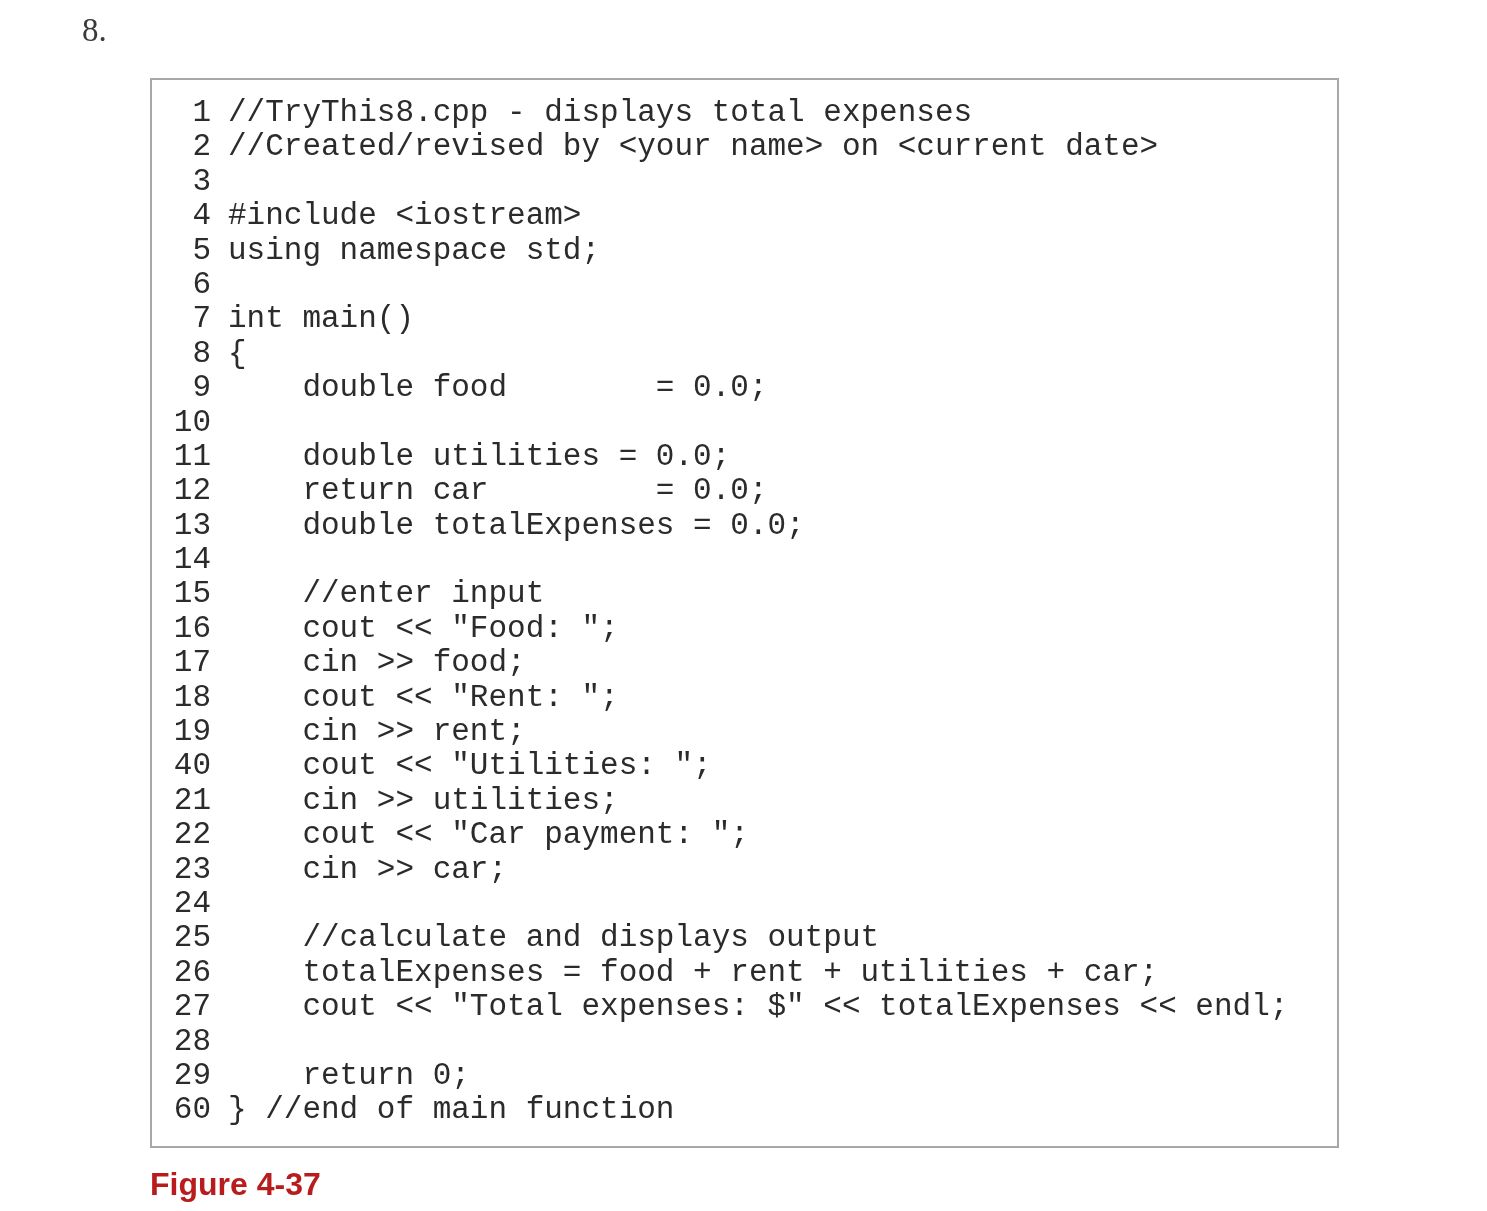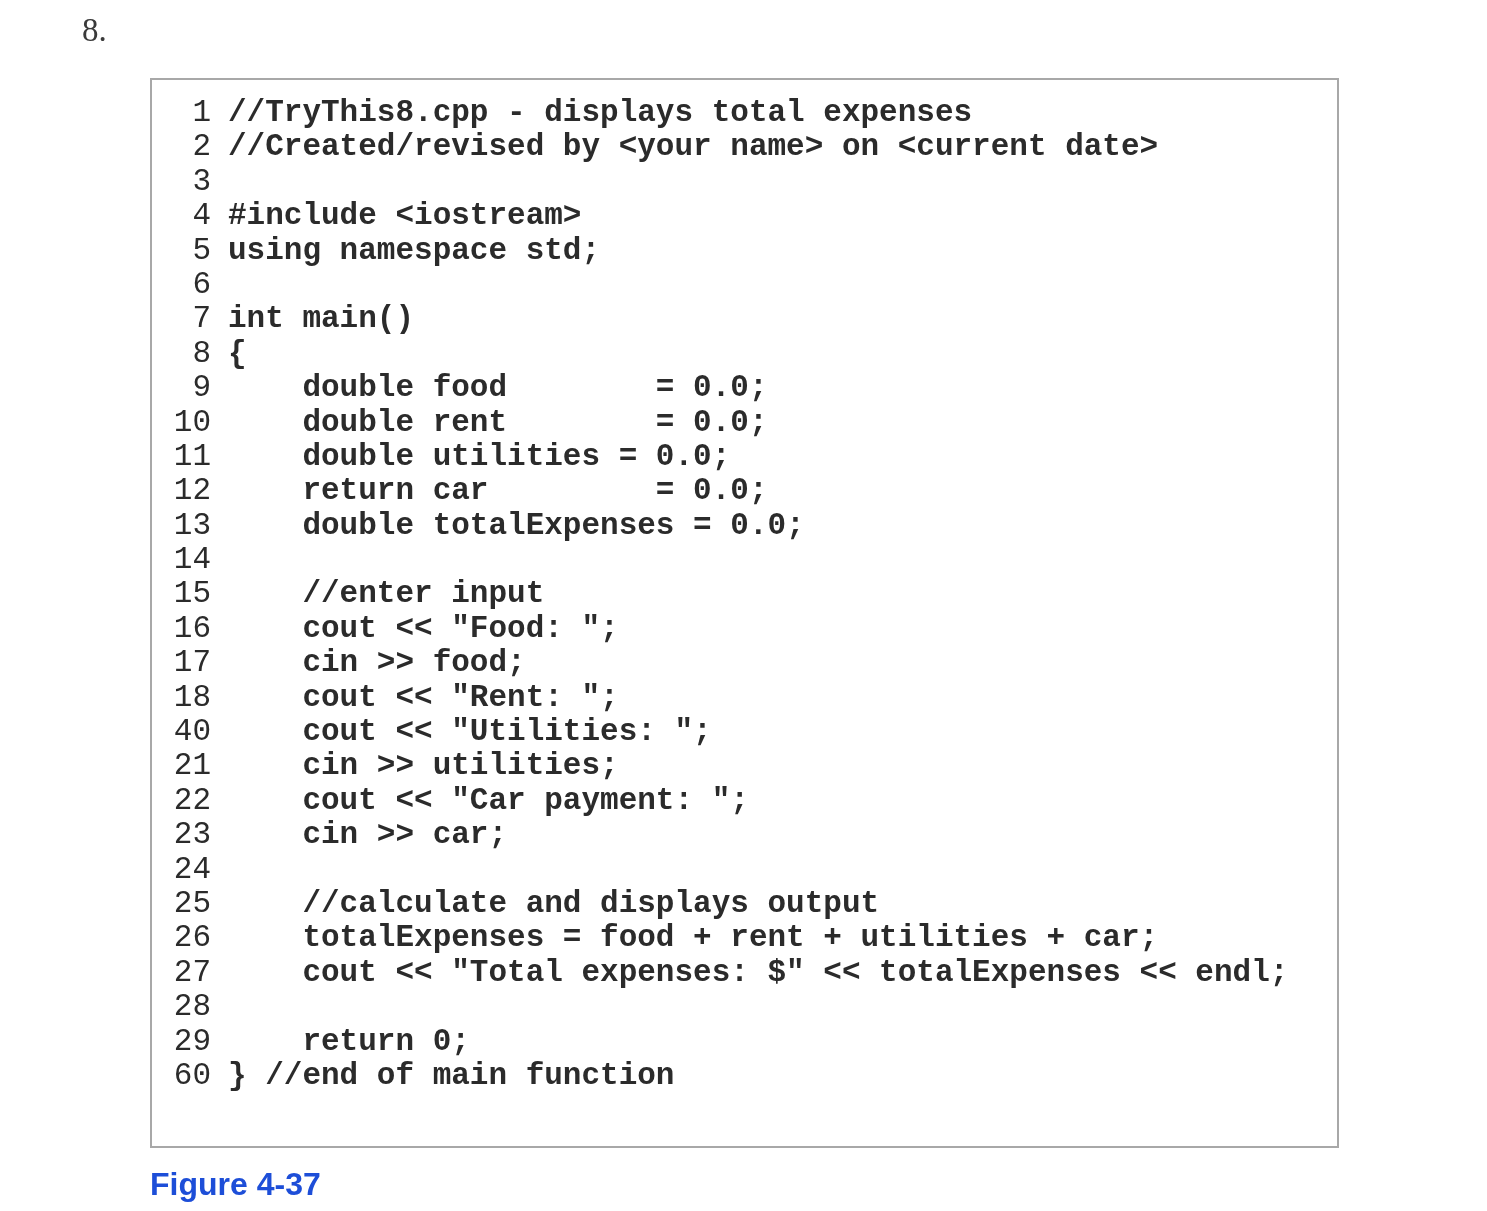--- a/index.html
+++ b/index.html
@@ -57,30 +57,29 @@
     .line-num {
       display: inline-block;
       width: 39px;
       text-align: right;
       padding-right: 17px;
       color: #2b2b2b;
     }
     .line-text {
       display: inline-block;
       white-space: pre;
-      font-weight: bold;
     }
     .caption {
       position: absolute;
       left: 150px;
       top: 1166px;
       font-family: "Liberation Sans", "DejaVu Sans", sans-serif;
       font-weight: bold;
       font-size: 32px;
-      color: #1d4ed8;
+      color: #b91c1c;
       letter-spacing: 0px;
     }
   </style>
 </head>
 <body>
 
 <div class="exercise">
   <span class="num">8.</span>
 </div>
 
@@ -88,29 +87,30 @@
   <div class="code" id="code">
       <div class="code-line"><span class="line-num">1</span><span class="line-text">//TryThis8.cpp - displays total expenses</span></div>
       <div class="code-line"><span class="line-num">2</span><span class="line-text">//Created/revised by &lt;your name&gt; on &lt;current date&gt;</span></div>
       <div class="code-line"><span class="line-num">3</span><span class="line-text"></span></div>
       <div class="code-line"><span class="line-num">4</span><span class="line-text">#include &lt;iostream&gt;</span></div>
       <div class="code-line"><span class="line-num">5</span><span class="line-text">using namespace std;</span></div>
       <div class="code-line"><span class="line-num">6</span><span class="line-text"></span></div>
       <div class="code-line"><span class="line-num">7</span><span class="line-text">int main()</span></div>
       <div class="code-line"><span class="line-num">8</span><span class="line-text">{</span></div>
       <div class="code-line"><span class="line-num">9</span><span class="line-text">    double food        = 0.0;</span></div>
-      <div class="code-line"><span class="line-num">10</span><span class="line-text">    double rent        = 0.0;</span></div>
+      <div class="code-line"><span class="line-num">10</span></div>
       <div class="code-line"><span class="line-num">11</span><span class="line-text">    double utilities = 0.0;</span></div>
       <div class="code-line"><span class="line-num">12</span><span class="line-text">    return car         = 0.0;</span></div>
       <div class="code-line"><span class="line-num">13</span><span class="line-text">    double totalExpenses = 0.0;</span></div>
       <div class="code-line"><span class="line-num">14</span><span class="line-text"></span></div>
       <div class="code-line"><span class="line-num">15</span><span class="line-text">    //enter input</span></div>
       <div class="code-line"><span class="line-num">16</span><span class="line-text">    cout &lt;&lt; "Food: ";</span></div>
       <div class="code-line"><span class="line-num">17</span><span class="line-text">    cin &gt;&gt; food;</span></div>
       <div class="code-line"><span class="line-num">18</span><span class="line-text">    cout &lt;&lt; "Rent: ";</span></div>
+      <div class="code-line"><span class="line-num">19</span><span class="line-text">    cin &gt;&gt; rent;</span></div>
       <div class="code-line"><span class="line-num">40</span><span class="line-text">    cout &lt;&lt; "Utilities: ";</span></div>
       <div class="code-line"><span class="line-num">21</span><span class="line-text">    cin &gt;&gt; utilities;</span></div>
       <div class="code-line"><span class="line-num">22</span><span class="line-text">    cout &lt;&lt; "Car payment: ";</span></div>
       <div class="code-line"><span class="line-num">23</span><span class="line-text">    cin &gt;&gt; car;</span></div>
       <div class="code-line"><span class="line-num">24</span><span class="line-text"></span></div>
       <div class="code-line"><span class="line-num">25</span><span class="line-text">    //calculate and displays output</span></div>
       <div class="code-line"><span class="line-num">26</span><span class="line-text">    totalExpenses = food + rent + utilities + car;</span></div>
       <div class="code-line"><span class="line-num">27</span><span class="line-text">    cout &lt;&lt; "Total expenses: $" &lt;&lt; totalExpenses &lt;&lt; endl;</span></div>
       <div class="code-line"><span class="line-num">28</span><span class="line-text"></span></div>
       <div class="code-line"><span class="line-num">29</span><span class="line-text">    return 0;</span></div>

